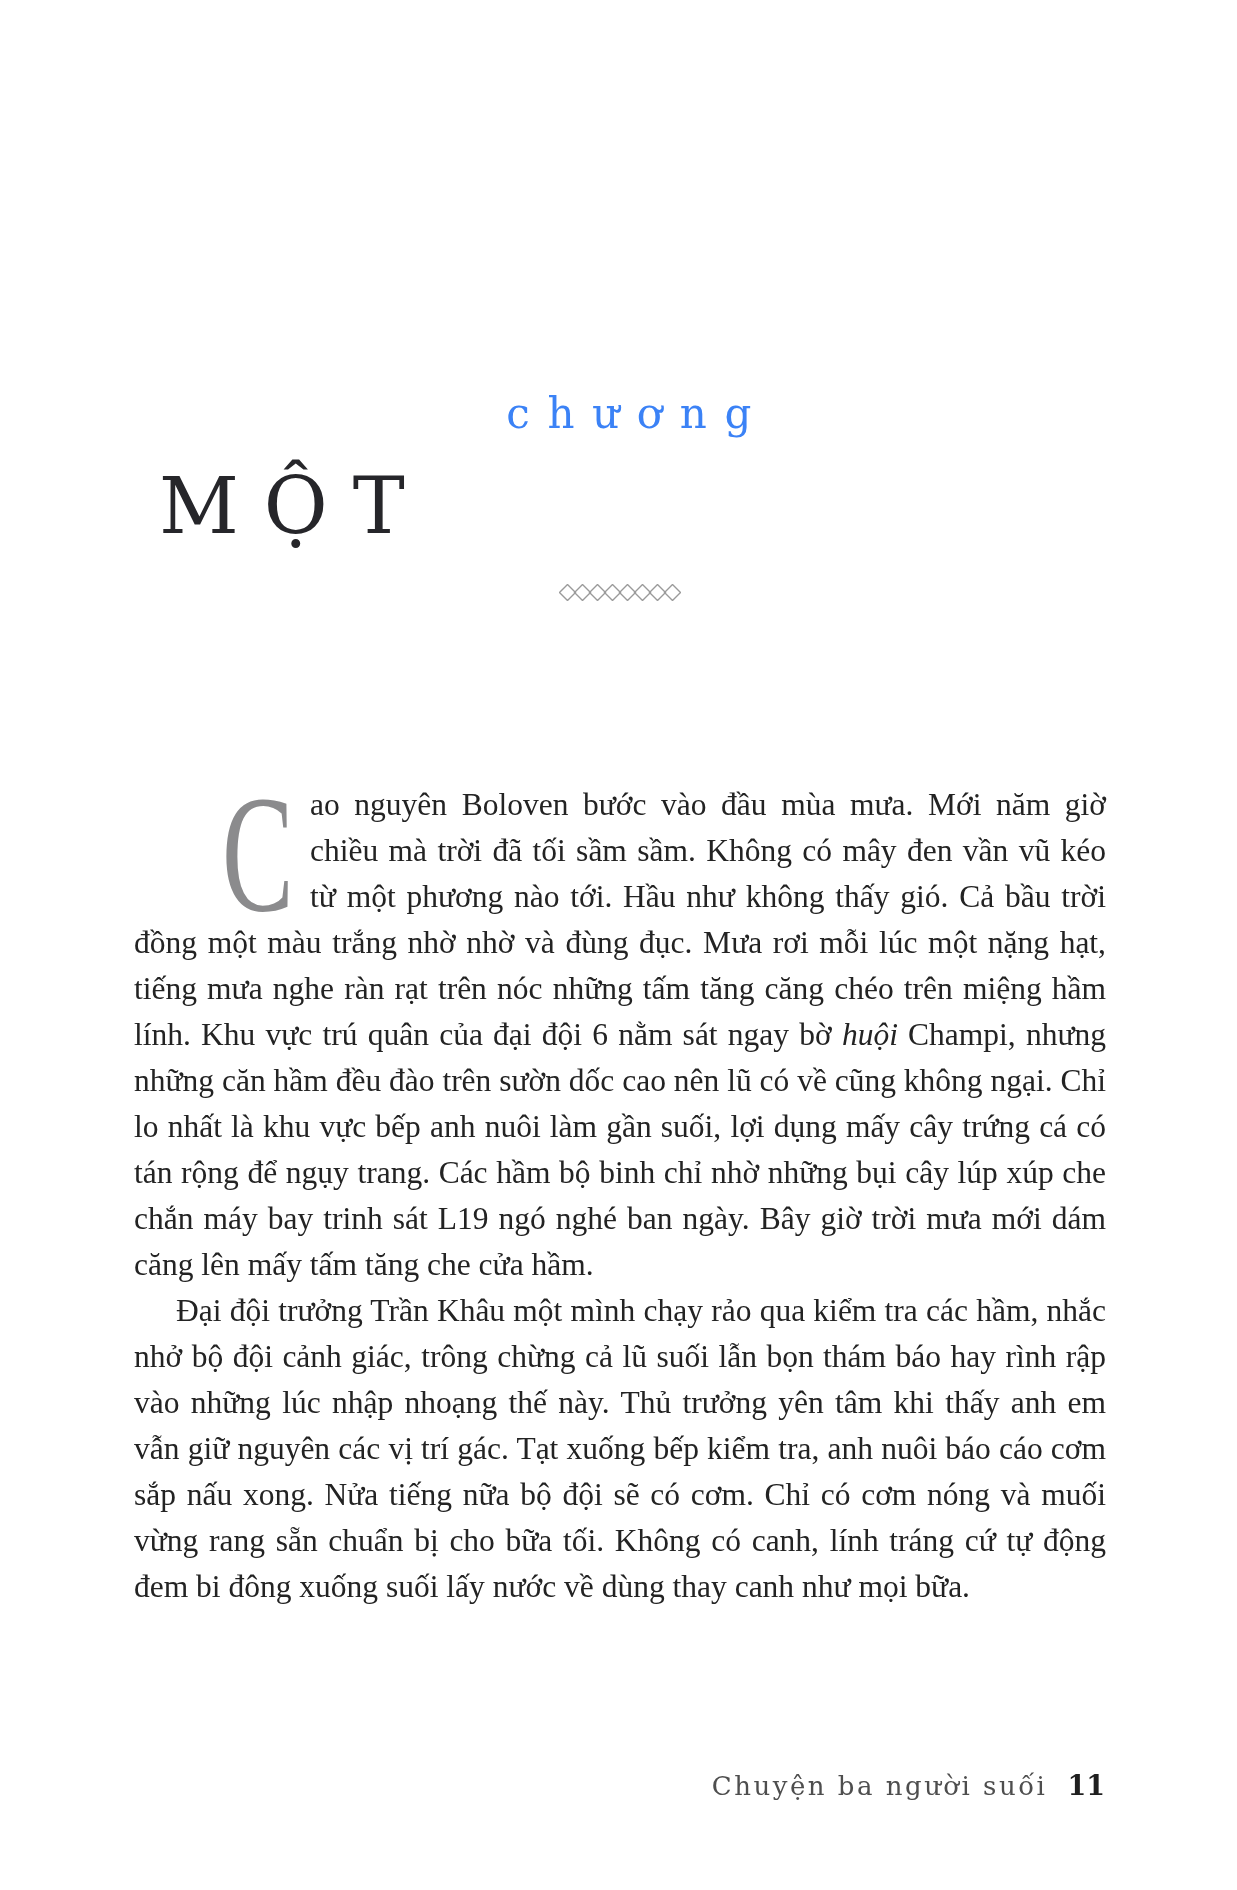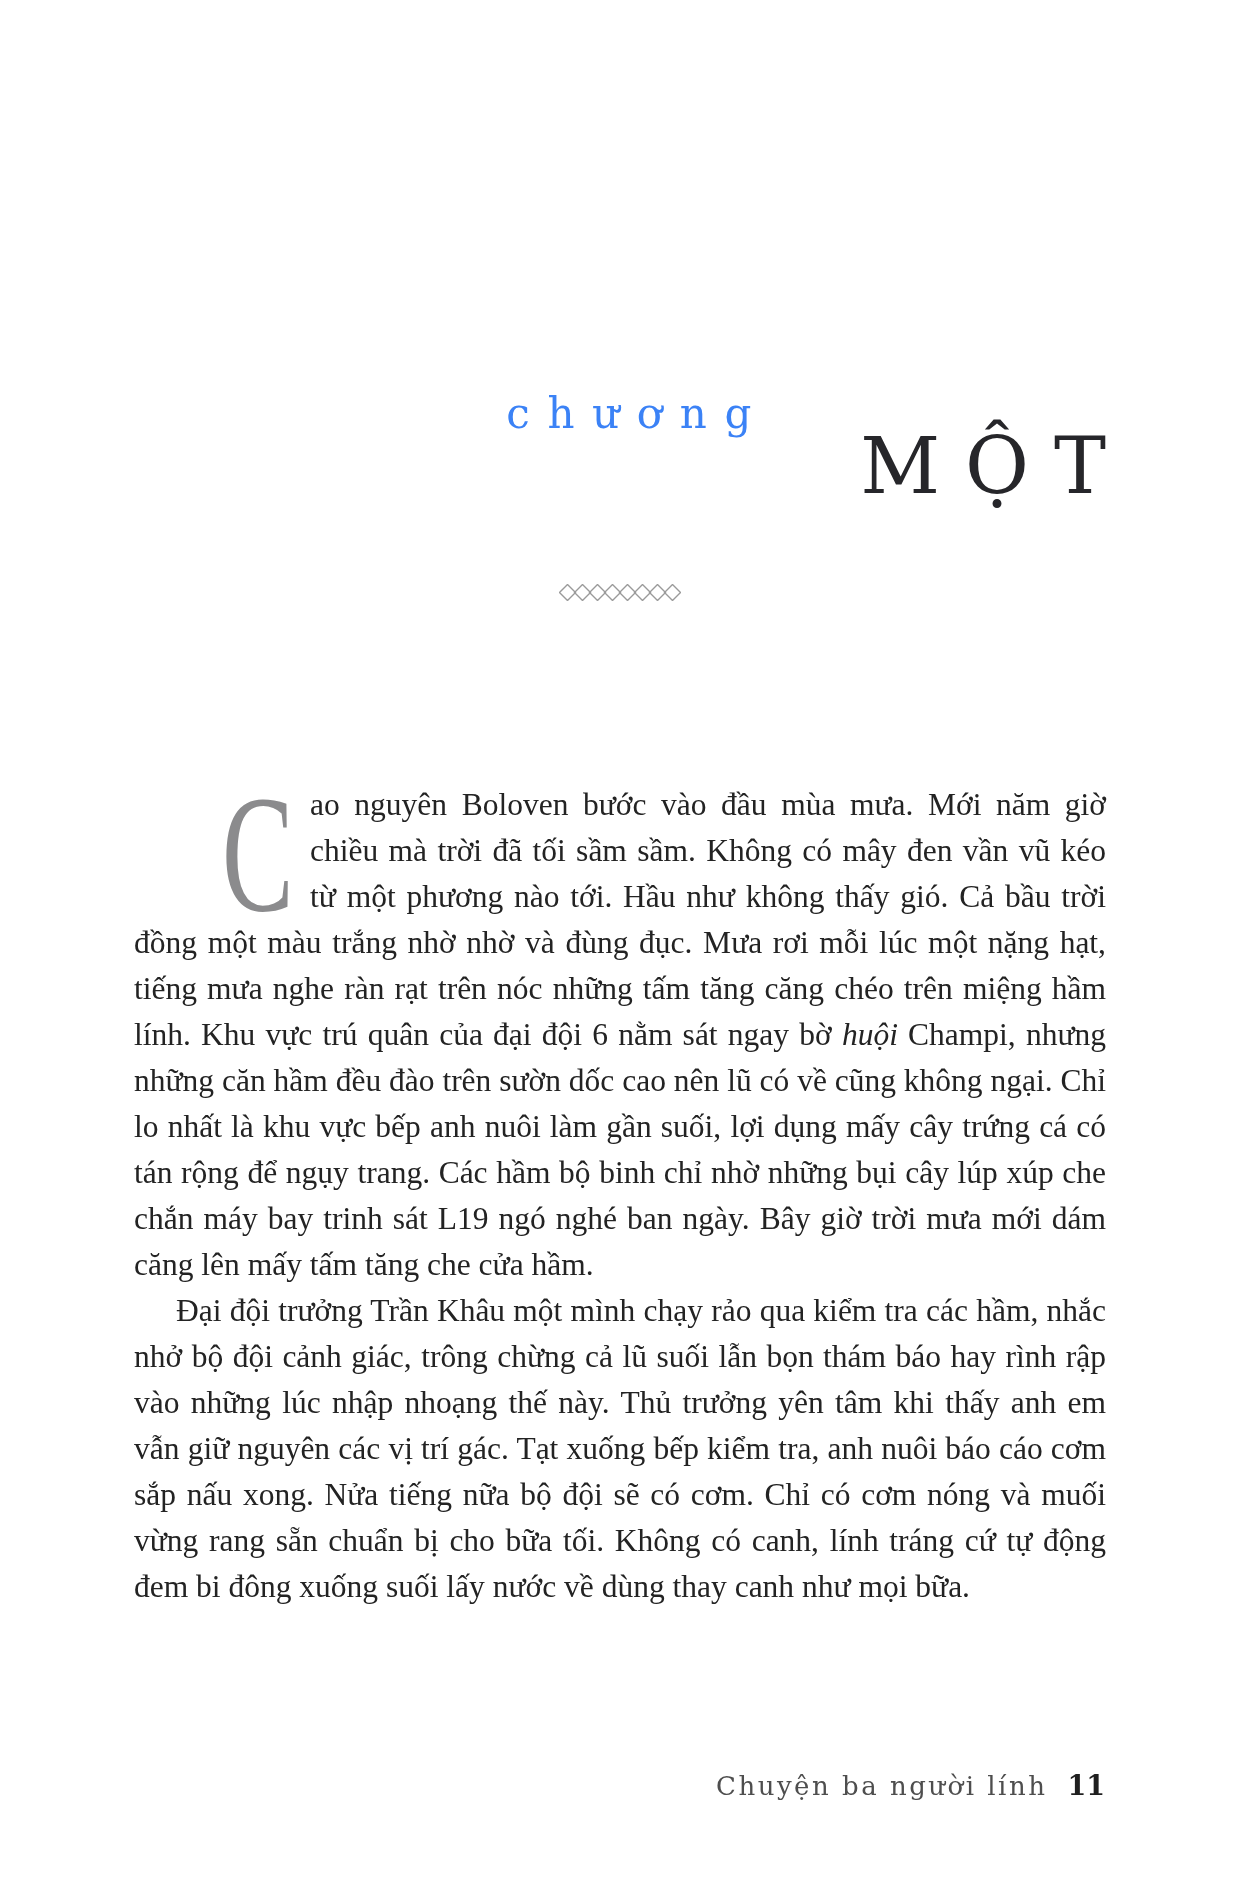--- a/index.html
+++ b/index.html
@@ -24,24 +24,24 @@
     text-align: center;
     font-family: "DejaVu Serif", serif;
     font-size: 42px;
     line-height: 1;
     letter-spacing: 0.42em;
     padding-left: 0.42em;
     color: #3b82f6;
   }
   .chapter-title {
     position: absolute;
-    top: 427px;
+    top: 467px;
     left: 134px;
     width: 972px;
-    text-align: right;
+    text-align: left;
     font-family: "DejaVu Serif", serif;
     font-size: 78px;
     line-height: 1;
     letter-spacing: 0.32em;
     padding-left: 0.32em;
     color: #26262a;
   }
   .ornament {
     position: absolute;
     top: 584px;
@@ -118,16 +118,16 @@
         <polygon points="98.5,0.5 106.5,8.5 98.5,16.5 90.5,8.5" fill="none" stroke="#9a9a9a" stroke-width="1.4"></polygon>
         <polygon points="113.5,0.5 121.5,8.5 113.5,16.5 105.5,8.5" fill="none" stroke="#9a9a9a" stroke-width="1.4"></polygon>
       </svg></div>
 
   <div class="body-text">
     <p class="para para1"><span class="dropcap">C</span><span>ao nguyên Boloven bước vào đầu mùa mưa. Mới năm giờ chiều mà trời đã tối sầm sầm. Không có mây đen vần vũ kéo từ một phương nào tới. Hầu như không thấy gió. Cả bầu trời đồng một màu trắng nhờ nhờ và đùng đục. Mưa rơi mỗi lúc một nặng hạt, tiếng mưa nghe ràn rạt trên nóc những tấm tăng căng chéo trên miệng hầm lính. Khu vực trú quân của đại đội 6 nằm sát ngay bờ </span><em class="italic-word">huội</em><span> Champi, nhưng những căn hầm đều đào trên sườn dốc cao nên lũ có về cũng không ngại. Chỉ lo nhất là khu vực bếp anh nuôi làm gần suối, lợi dụng mấy cây trứng cá có tán rộng để ngụy trang. Các hầm bộ binh chỉ nhờ những bụi cây lúp xúp che chắn máy bay trinh sát L19 ngó nghé ban ngày. Bây giờ trời mưa mới dám căng lên mấy tấm tăng che cửa hầm.</span></p>
     <p class="para para2">Đại đội trưởng Trần Khâu một mình chạy rảo qua kiểm tra các hầm, nhắc nhở bộ đội cảnh giác, trông chừng cả lũ suối lẫn bọn thám báo hay rình rập vào những lúc nhập nhoạng thế này. Thủ trưởng yên tâm khi thấy anh em vẫn giữ nguyên các vị trí gác. Tạt xuống bếp kiểm tra, anh nuôi báo cáo cơm sắp nấu xong. Nửa tiếng nữa bộ đội sẽ có cơm. Chỉ có cơm nóng và muối vừng rang sẵn chuẩn bị cho bữa tối. Không có canh, lính tráng cứ tự động đem bi đông xuống suối lấy nước về dùng thay canh như mọi bữa.</p>
   </div>
 
   <div class="footer">
-    <span class="running-title">Chuyện ba người lính</span><span class="page-number">11</span>
+    <span class="running-title">Chuyện ba người suối</span><span class="page-number">11</span>
   </div>
 
 </div>
 
 </body></html>

